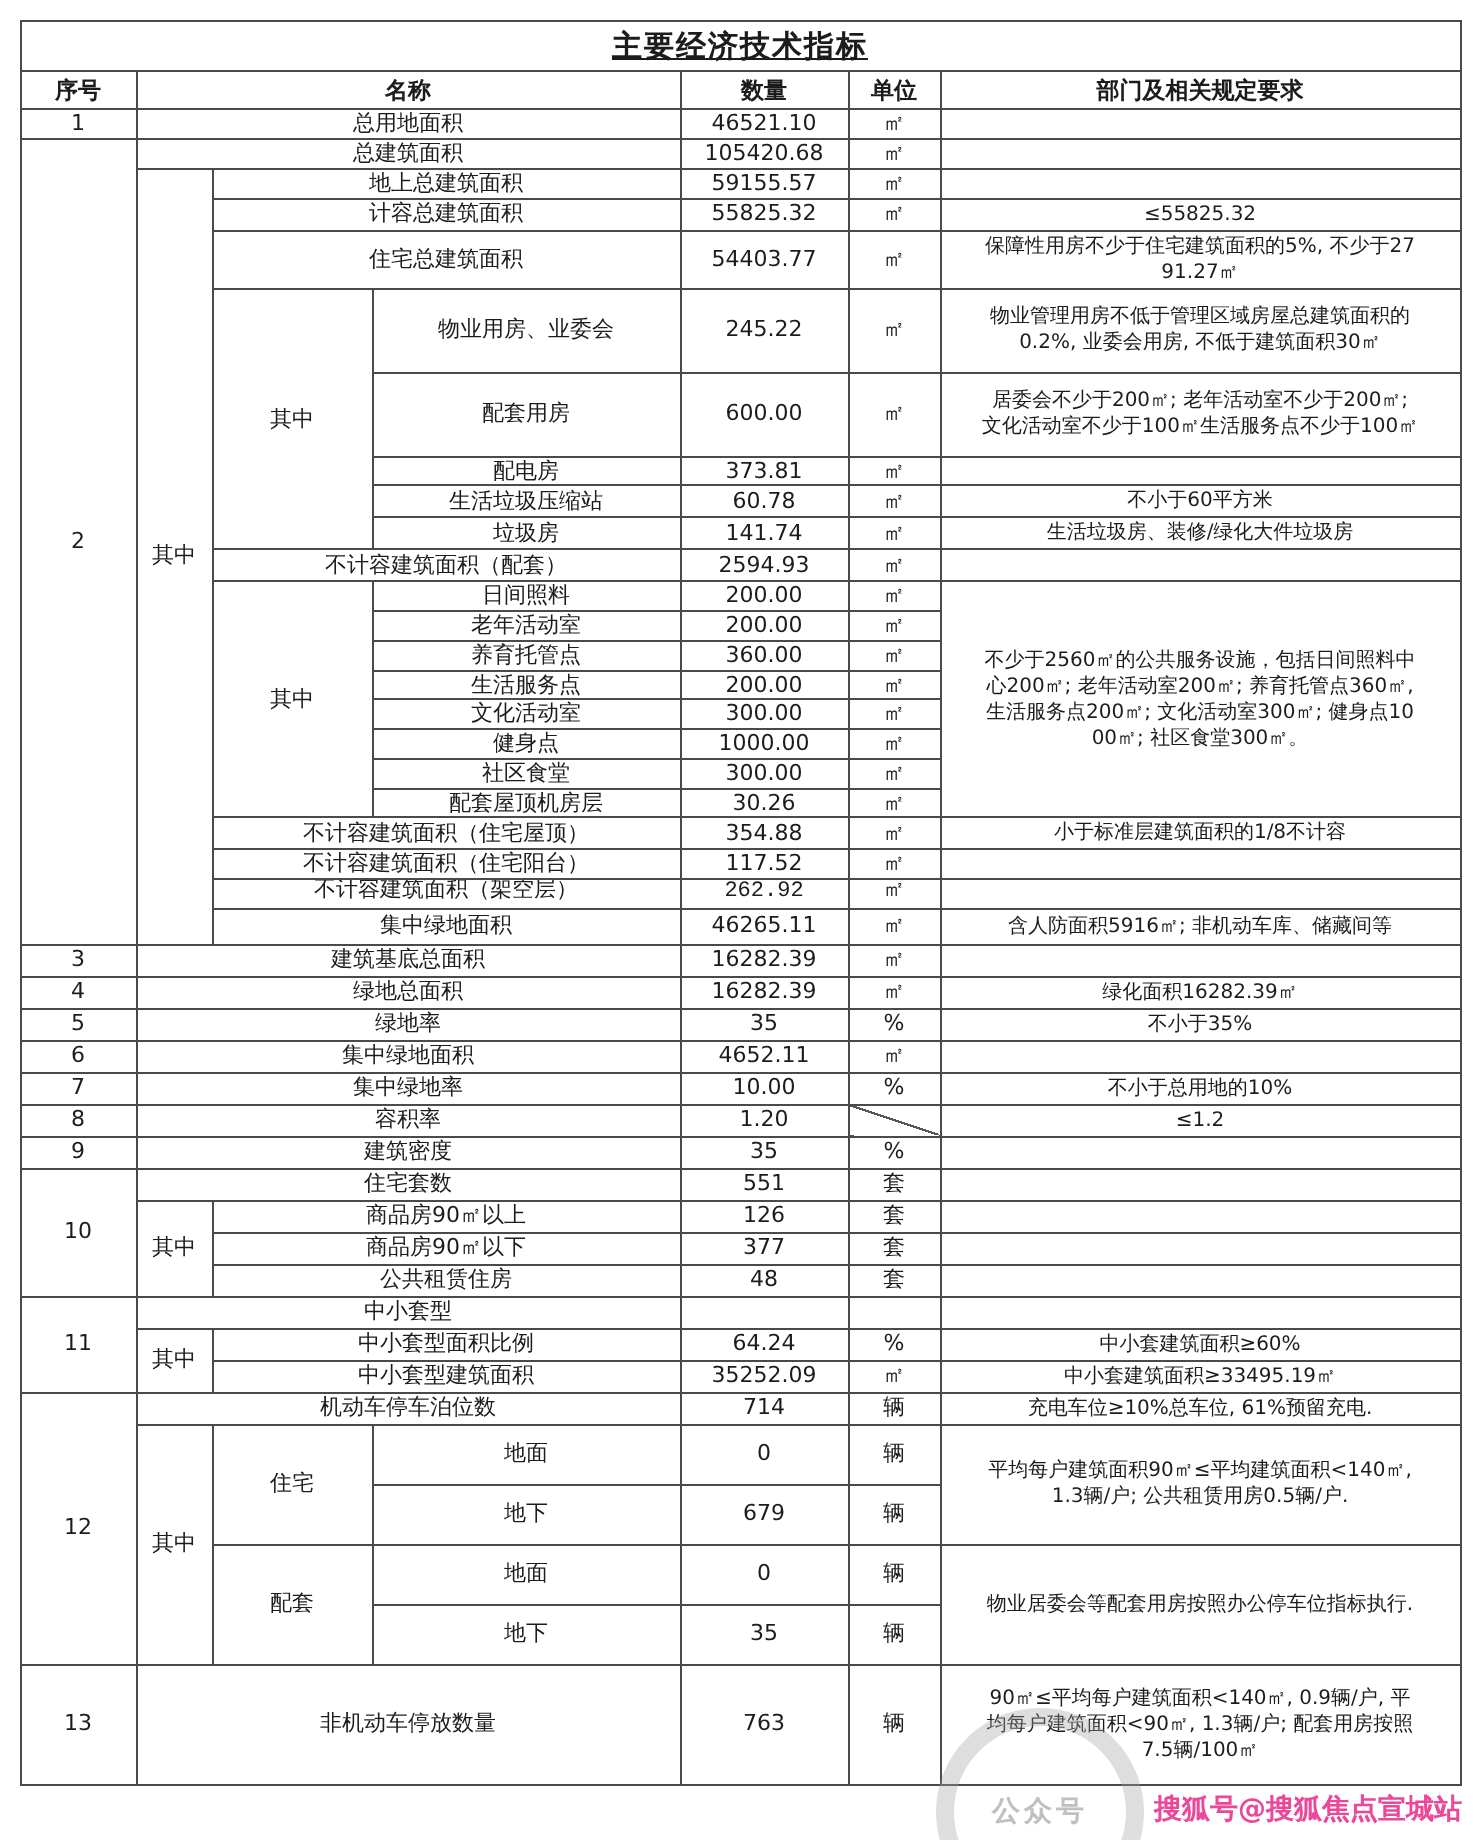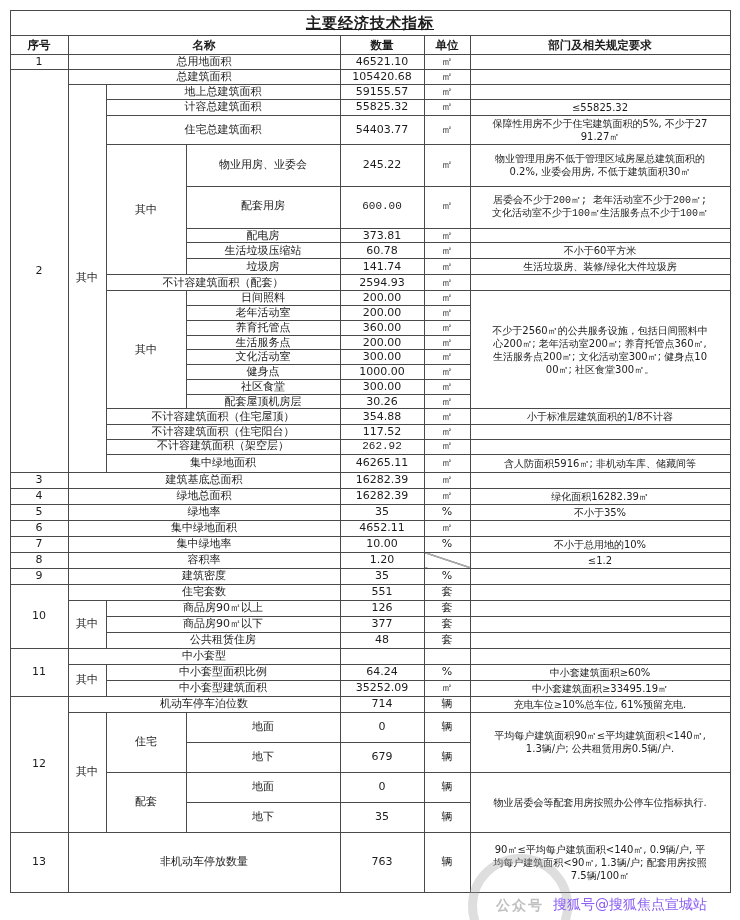--- a/index.html
+++ b/index.html
@@ -86,25 +86,25 @@
     pointer-events: none;
   }
   .wm-stamp span {
     color: rgba(140,140,140,0.55);
     font-size: 14px;
     font-weight: 700;
     letter-spacing: 2px;
   }
   .wm-footer {
     position: absolute;
-    left: 553px;
+    left: 577px;
     top: 896px;
     font-size: 14px;
-    font-weight: 400;
-    color: #8b5cf6;
+    font-weight: 700;
+    color: #ec4899;
     white-space: nowrap;
     pointer-events: none;
   }
 </style>
 </head>
 <body>
 
 <div class="page">
 
   <table class="indicators">
@@ -163,21 +163,21 @@
           <td>㎡</td>
           <td class="rem">保障性用房不少于住宅建筑面积的5%, 不少于2791.27㎡</td>
         </tr>
         <tr style="height: 42px;">
           <td rowspan="5">其中</td>
           <td>物业用房、业委会</td>
           <td>245.22</td>
           <td>㎡</td>
           <td class="rem">物业管理用房不低于管理区域房屋总建筑面积的0.2%, 业委会用房, 不低于建筑面积30㎡</td>
         </tr>
-        <tr style="height: 42px; font-family: Liberation Mono, monospace;">
+        <tr style="height: 42px;">
           <td>配套用房</td>
           <td>600.00</td>
           <td>㎡</td>
           <td class="rem">居委会不少于200㎡; 老年活动室不少于200㎡; 文化活动室不少于100㎡生活服务点不少于100㎡</td>
         </tr>
         <tr style="height: 14px;">
           <td>配电房</td>
           <td>373.81</td>
           <td>㎡</td>
           <td></td>

